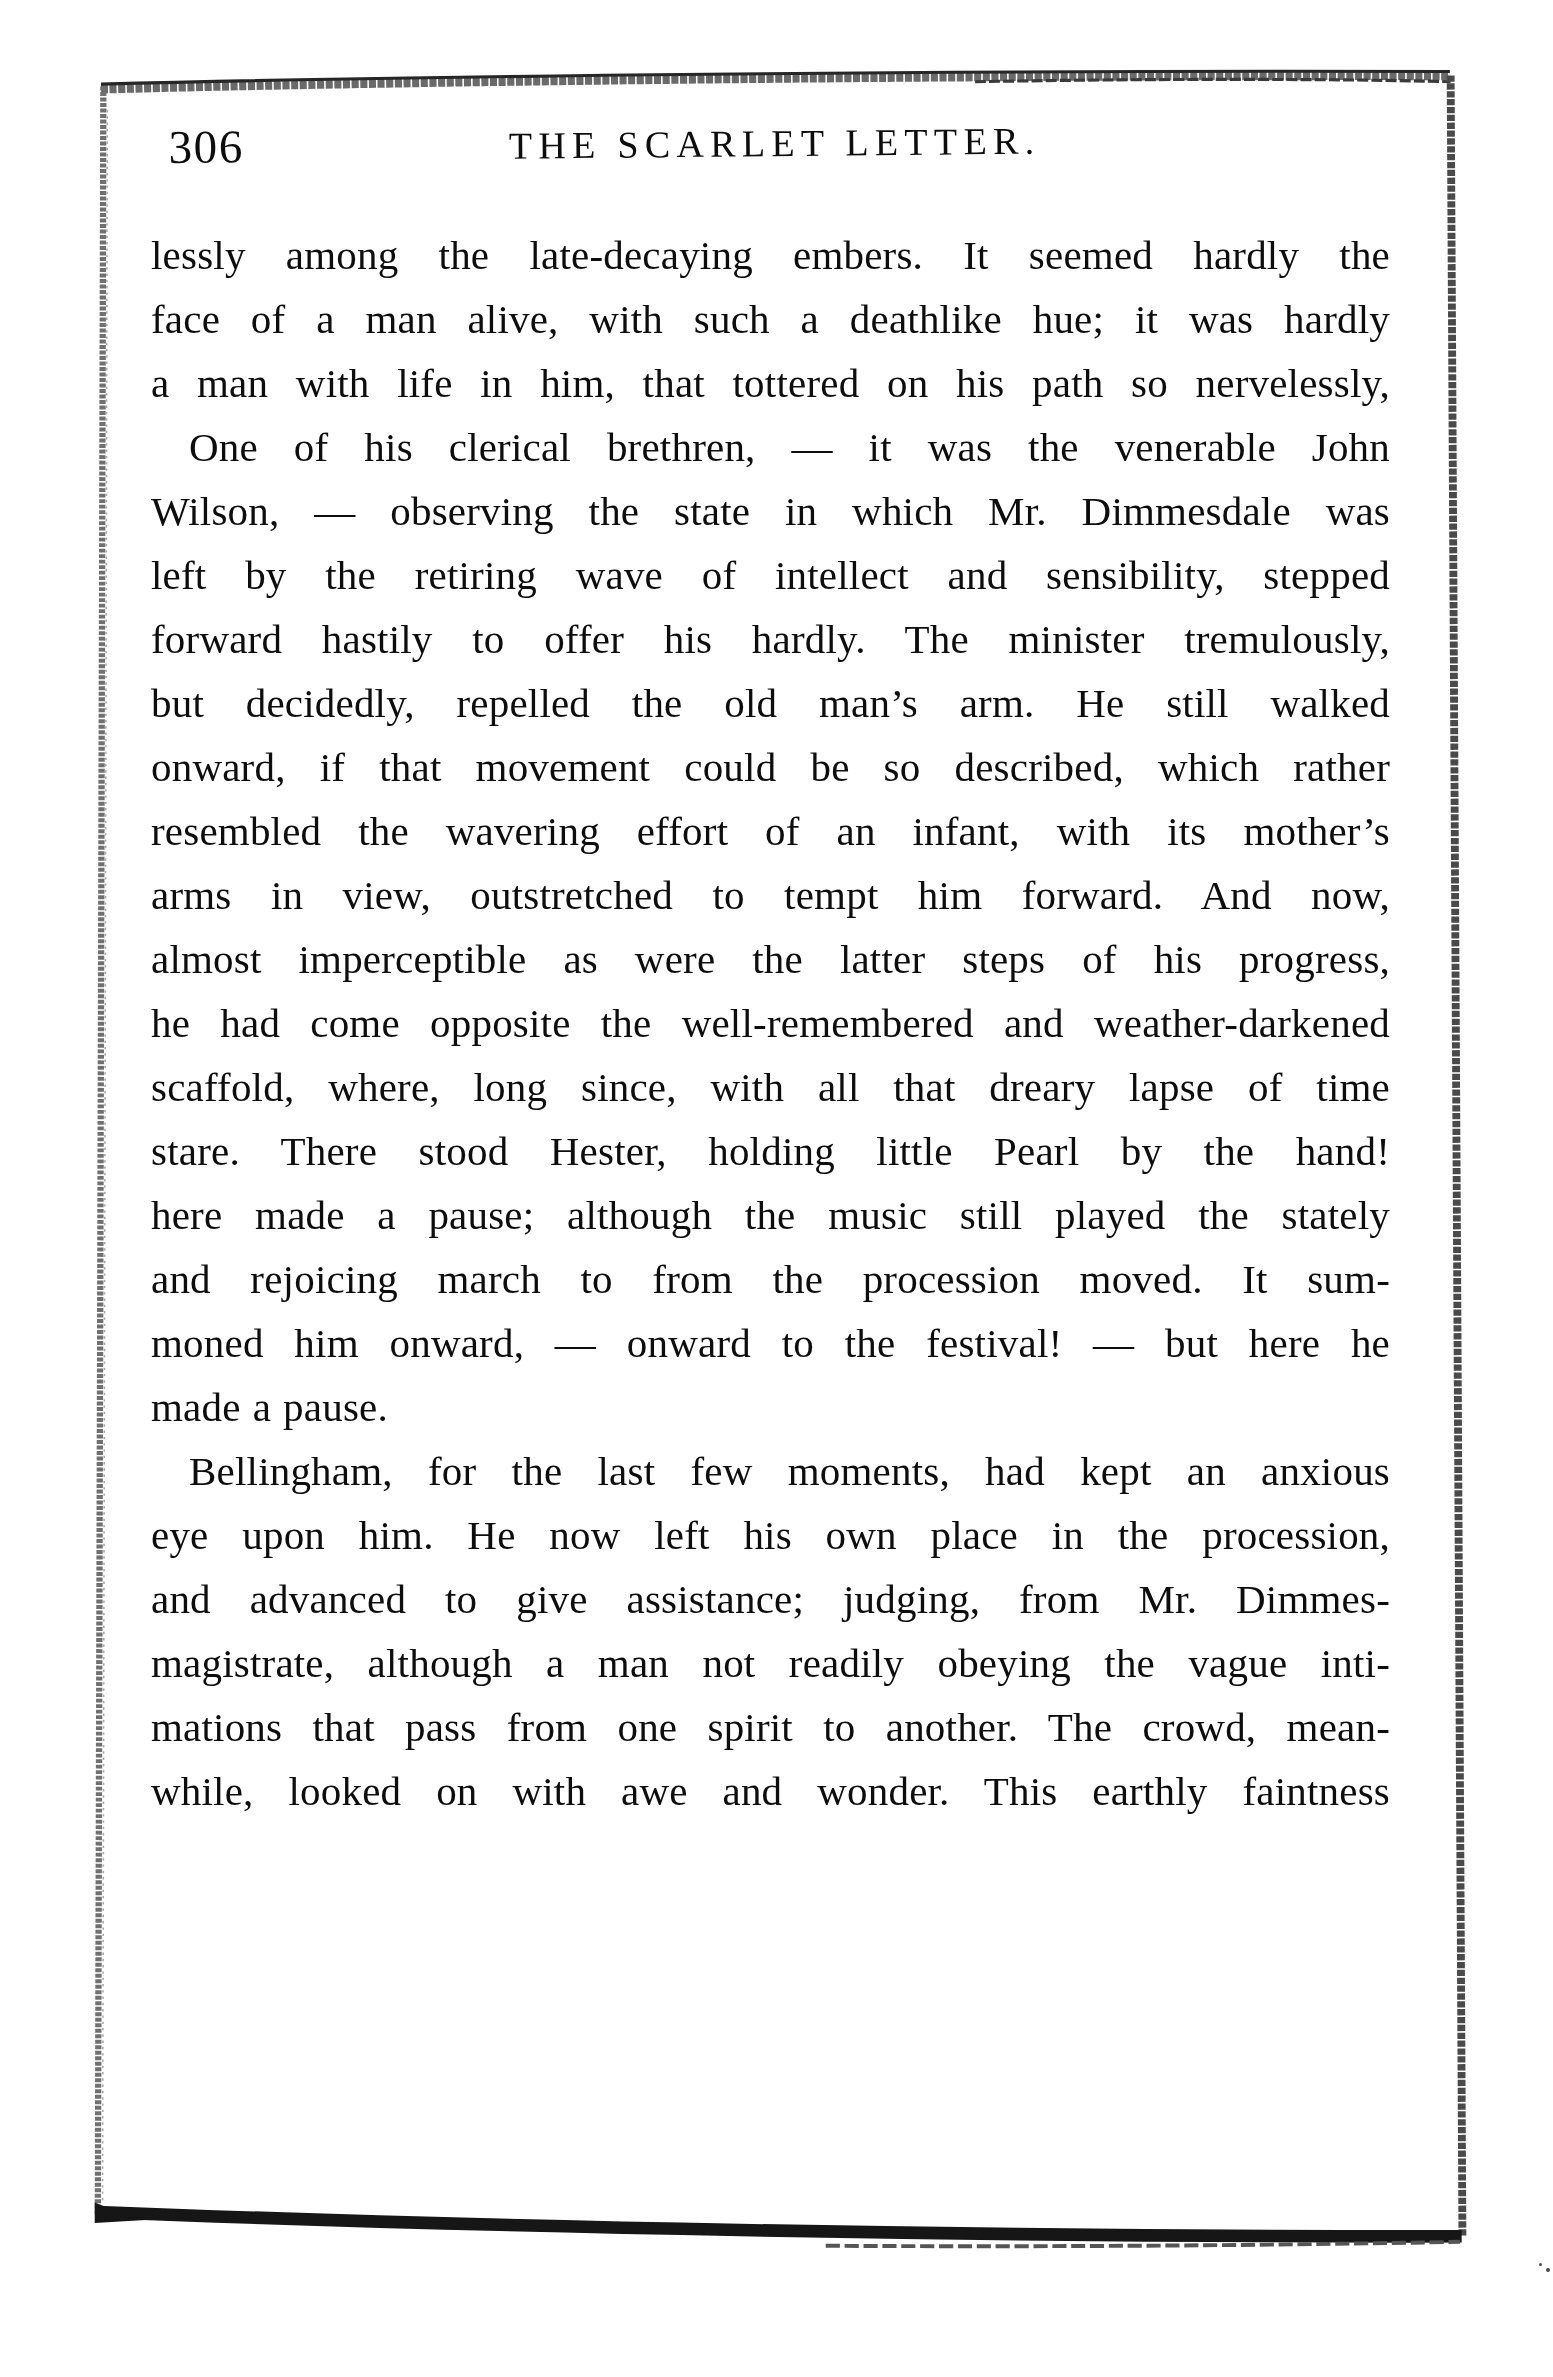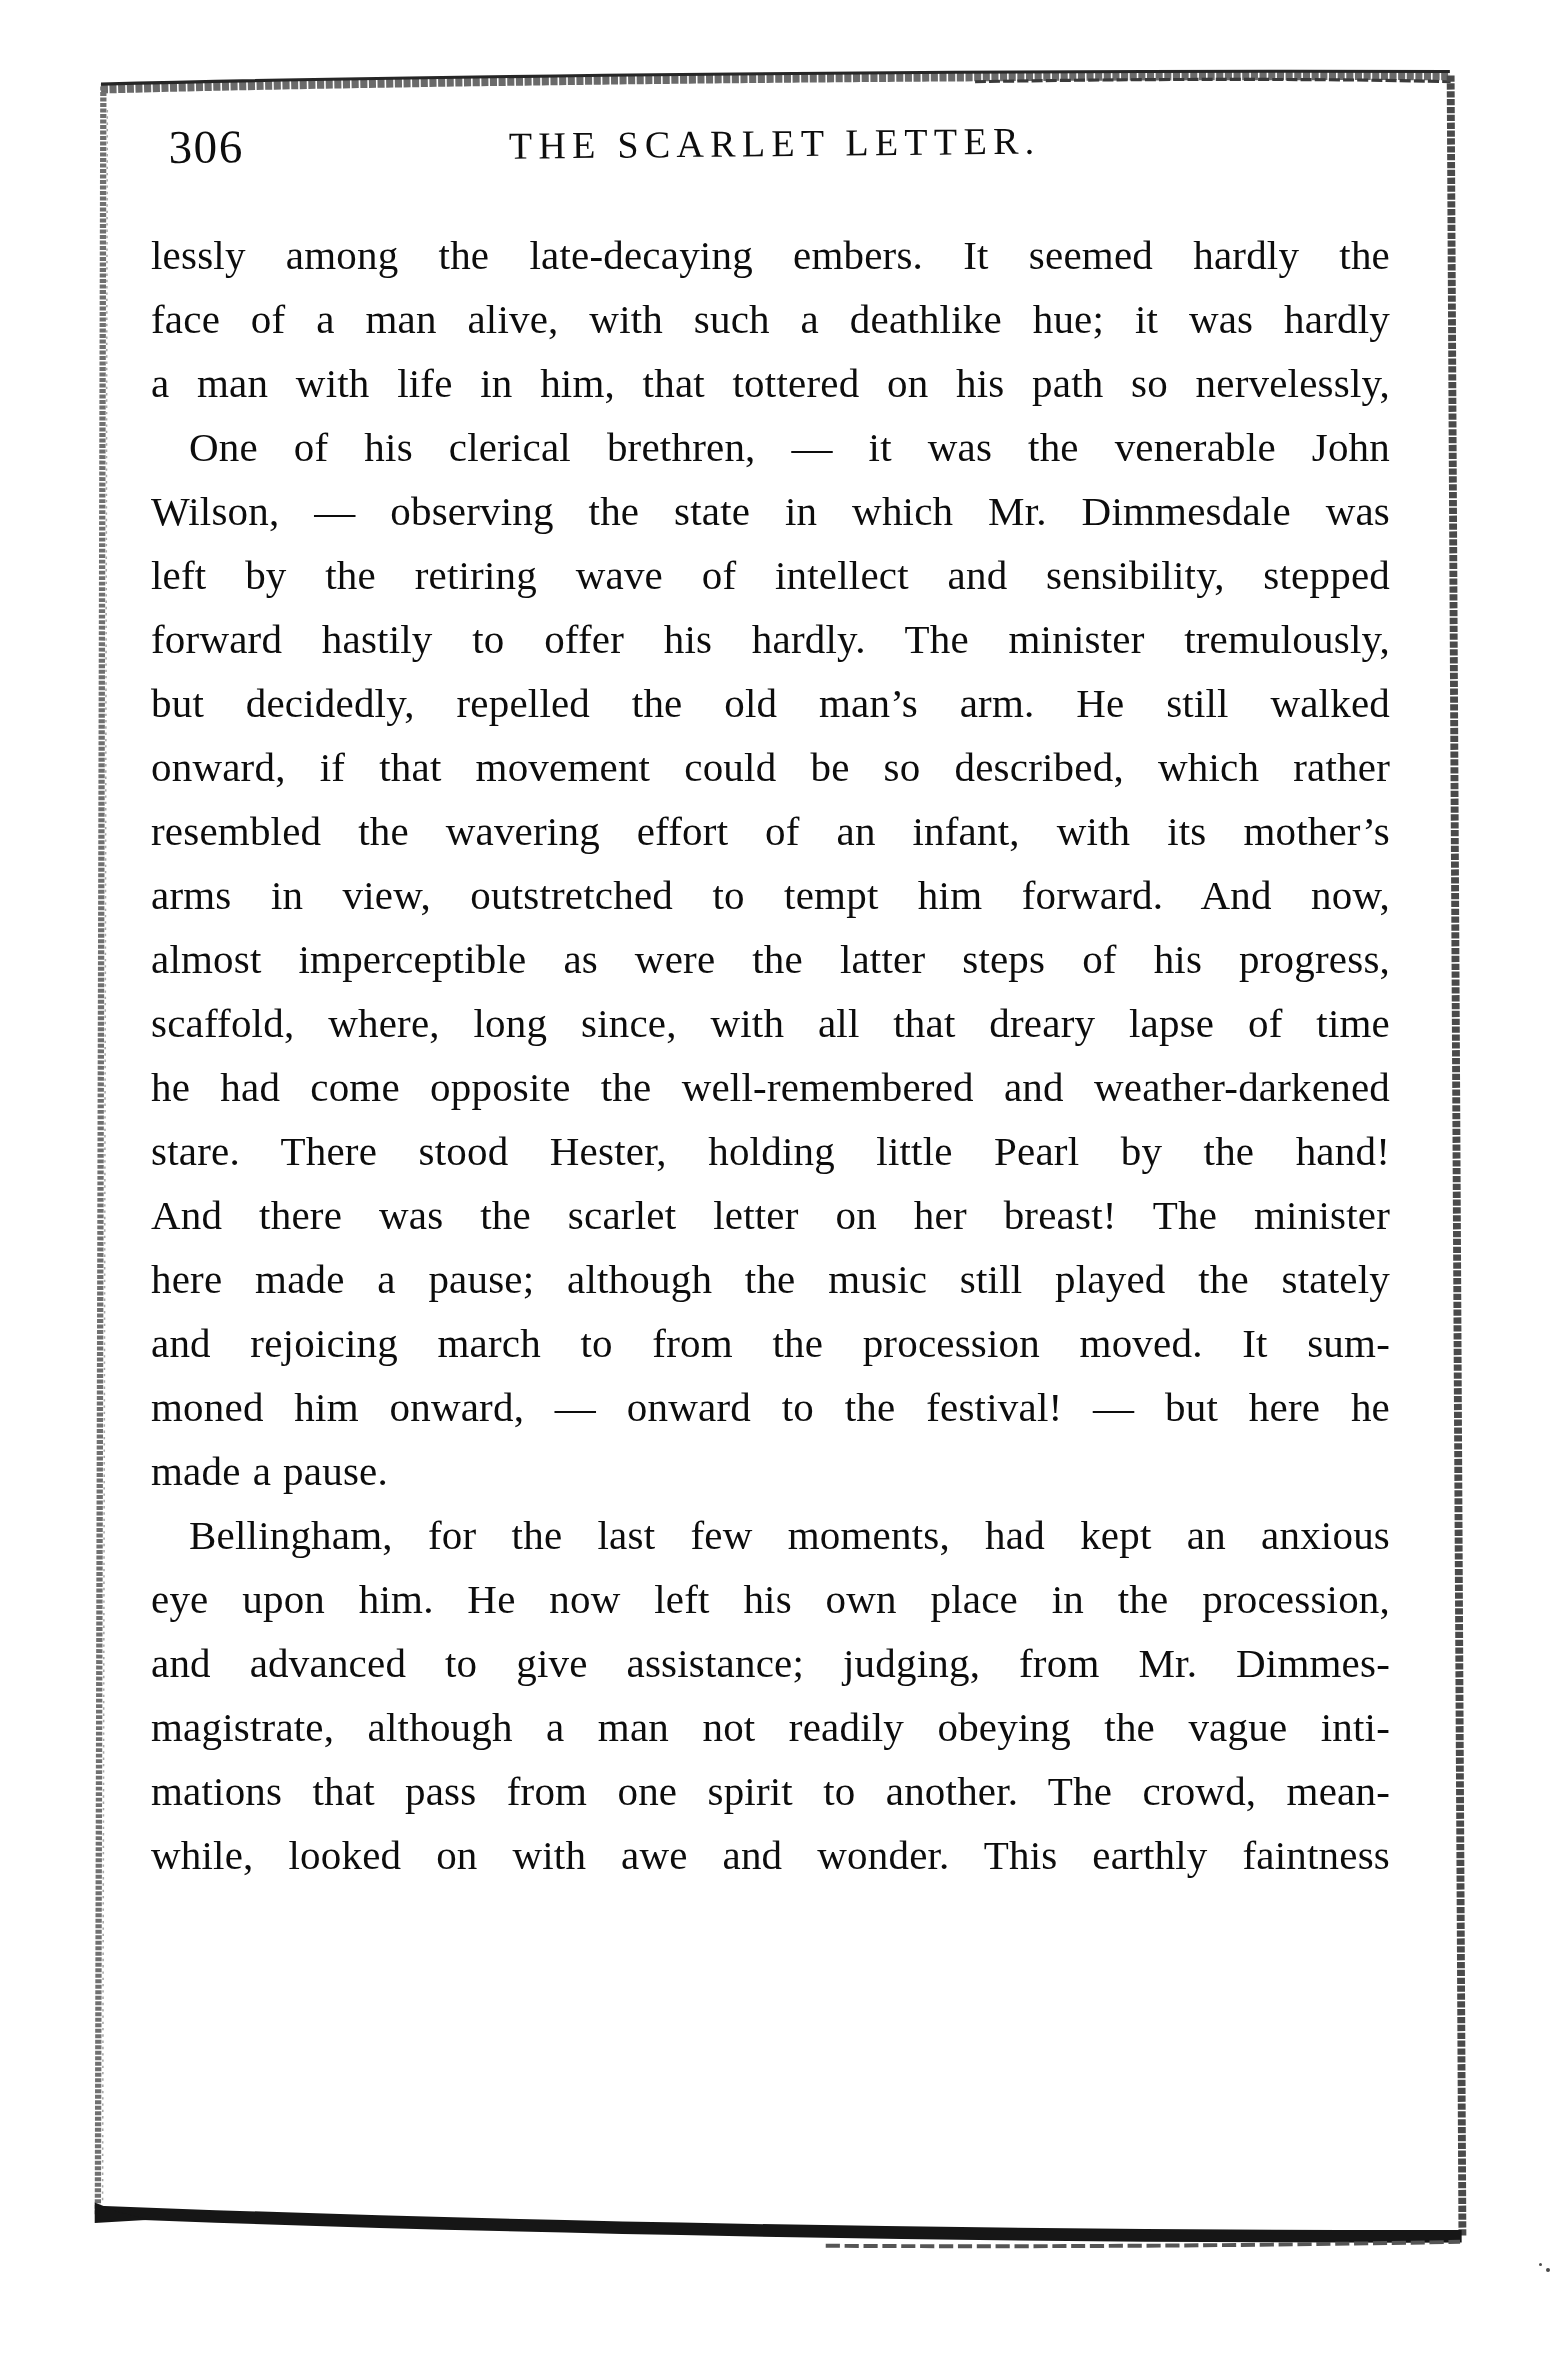--- a/index.html
+++ b/index.html
@@ -107,24 +107,23 @@
     <div class="line">a man with life in him, that tottered on his path so nervelessly,</div>
     <div class="line indent">One of his clerical brethren, — it was the venerable John</div>
     <div class="line">Wilson, — observing the state in which Mr. Dimmesdale was</div>
     <div class="line">left by the retiring wave of intellect and sensibility, stepped</div>
     <div class="line">forward hastily to offer his hardly.  The minister tremulously,</div>
     <div class="line">but decidedly, repelled the old man’s arm.  He still walked</div>
     <div class="line">onward, if that movement could be so described, which rather</div>
     <div class="line">resembled the wavering effort of an infant, with its mother’s</div>
     <div class="line">arms in view, outstretched to tempt him forward.  And now,</div>
     <div class="line">almost imperceptible as were the latter steps of his progress,</div>
+    <div class="line">he had come opposite the well-remembered and weather-darkened</div>
     <div class="line">scaffold, where, long since, with all that dreary lapse of time</div>
-    <div class="line">he had come opposite the well-remembered and weather-darkened</div>
     <div class="line">stare.  There stood Hester, holding little Pearl by the hand!</div>
-    <div class="line">And there was the scarlet letter on her breast!  The minister</div>
     <div class="line">here made a pause; although the music still played the stately</div>
     <div class="line">and rejoicing march to from the procession moved.  It sum-</div>
     <div class="line">moned him onward, — onward to the festival! — but here he</div>
     <div class="line pend">made a pause.</div>
     <div class="line indent">Bellingham, for the last few moments, had kept an anxious</div>
     <div class="line">eye upon him.  He now left his own place in the procession,</div>
     <div class="line">and advanced to give assistance; judging, from Mr. Dimmes-</div>
     <div class="line">magistrate, although a man not readily obeying the vague inti-</div>
     <div class="line">mations that pass from one spirit to another.  The crowd, mean-</div>
     <div class="line">while, looked on with awe and wonder.  This earthly faintness</div>

